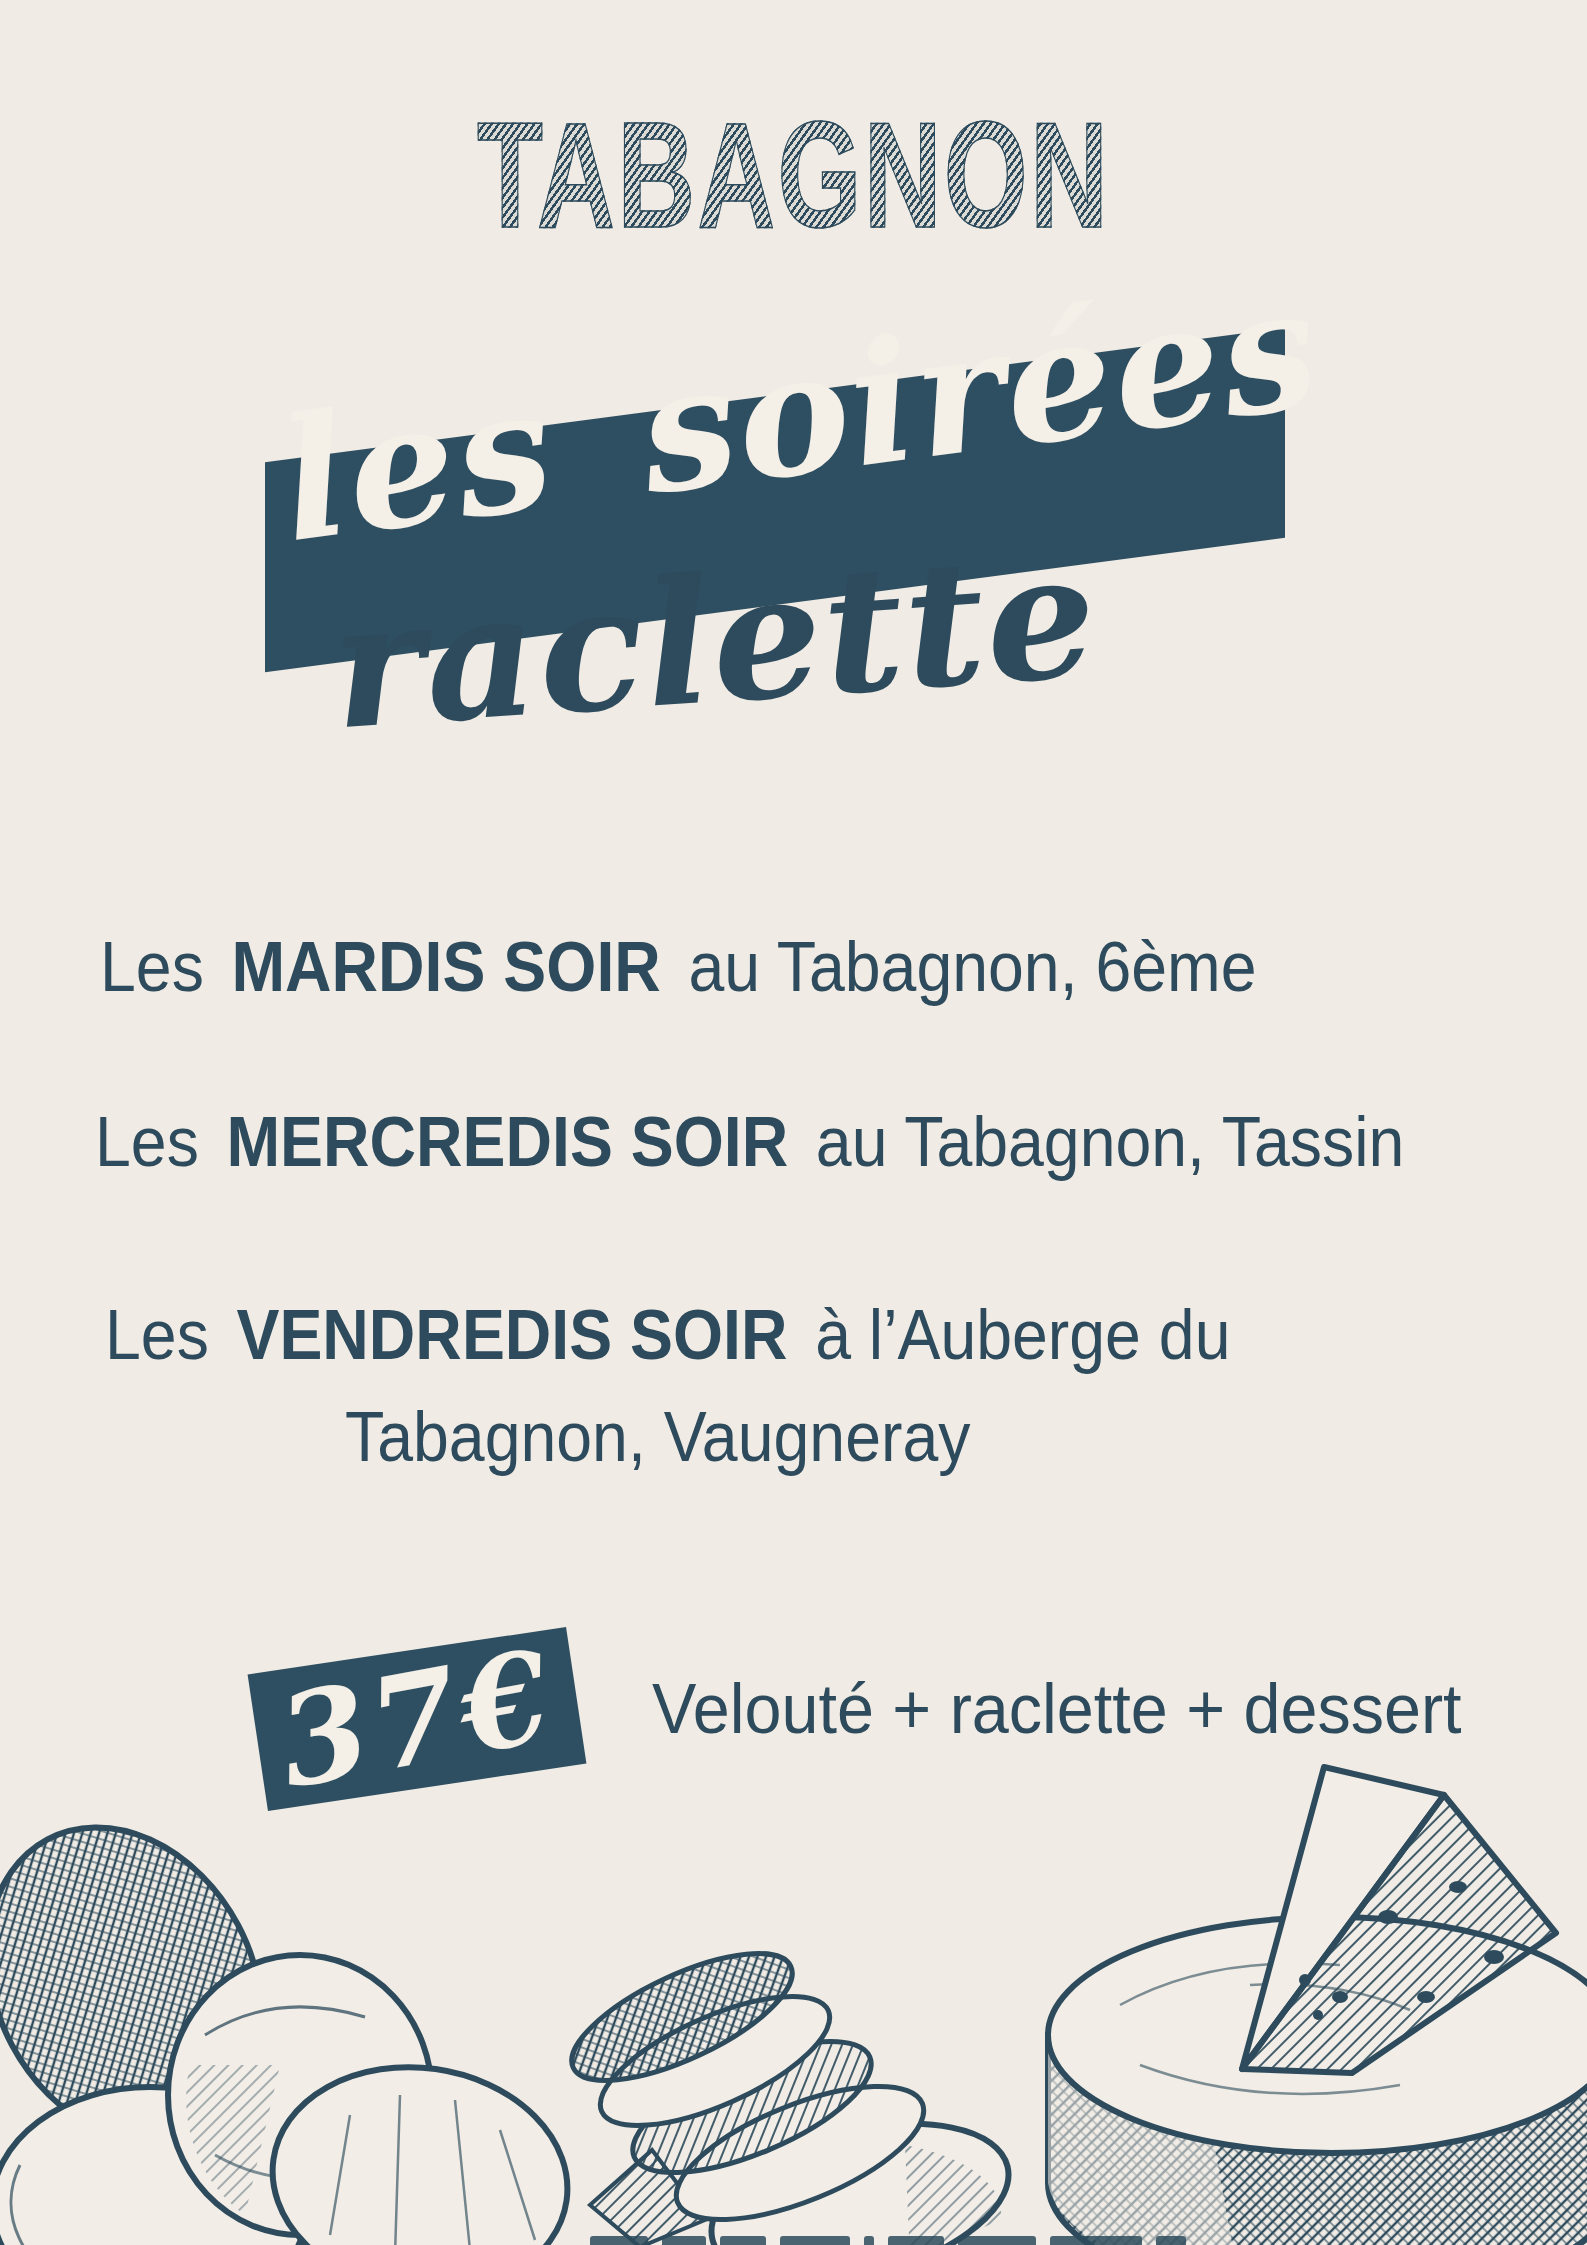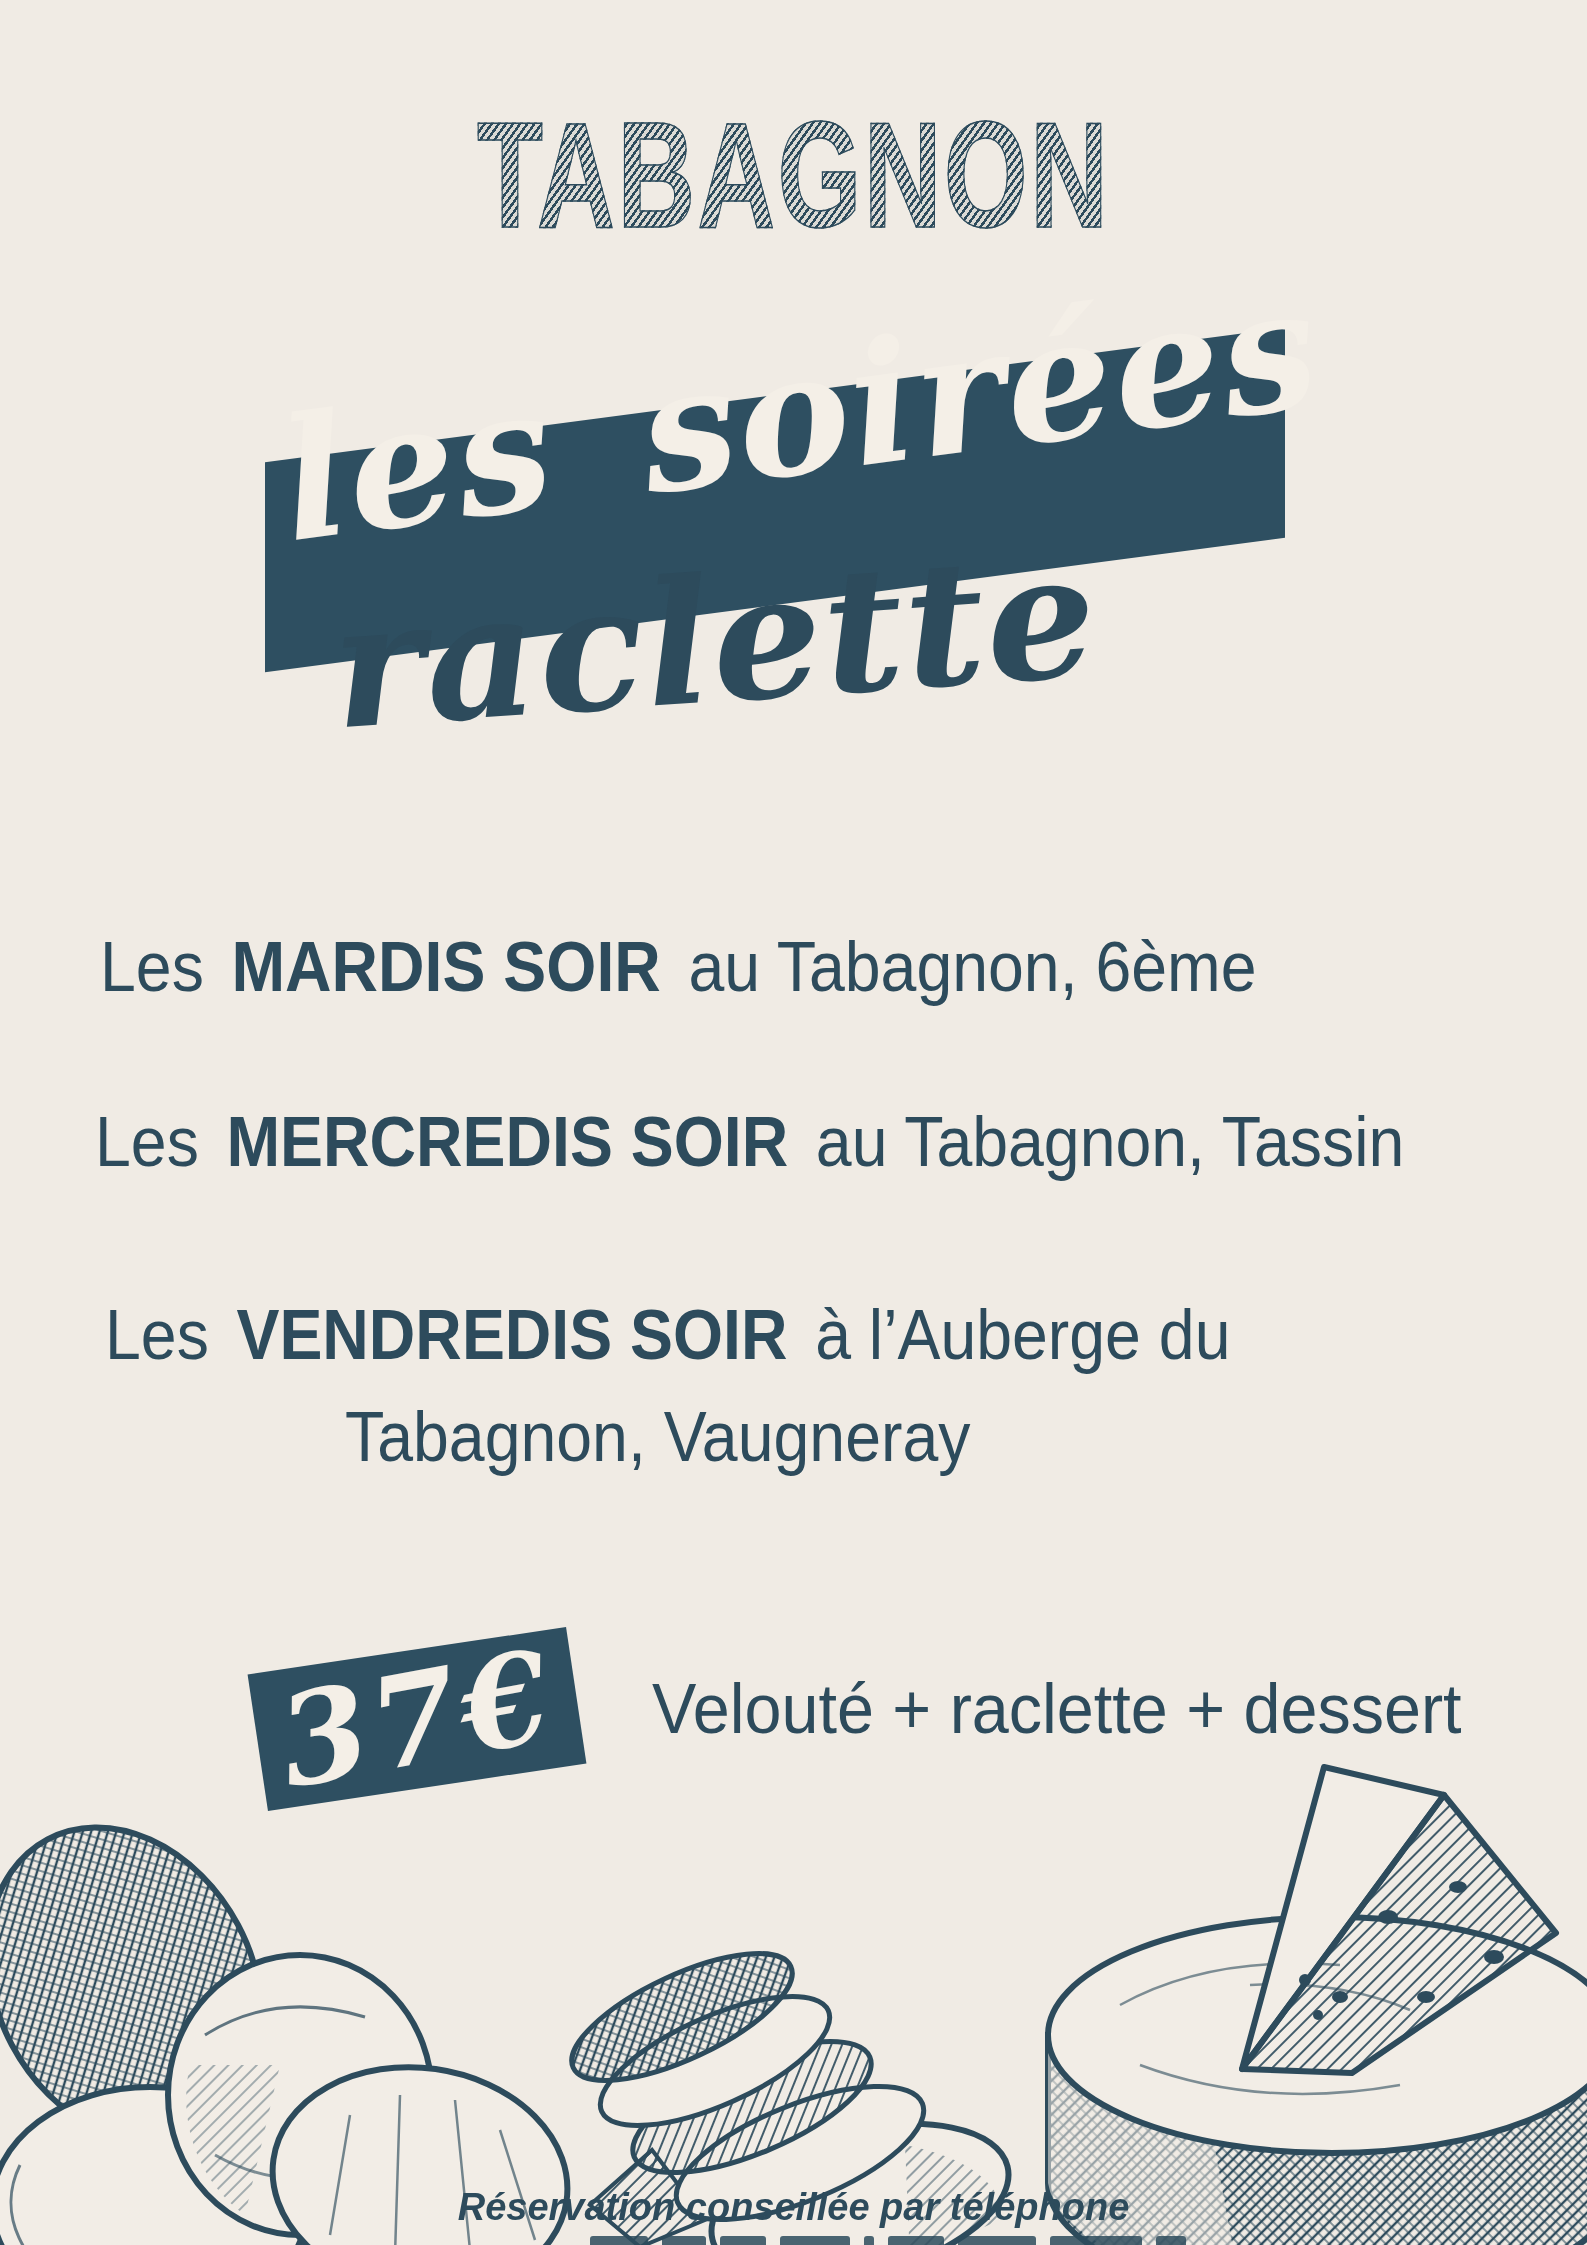--- a/index.html
+++ b/index.html
@@ -162,21 +162,20 @@
       <circle cx="1318" cy="280" r="5" fill="#2d4b5c"></circle>
       <polygon points="1242,334 1444,60 1556,198 1352,338" fill="url(#ht)" stroke="#2d4b5c" stroke-width="6" stroke-linejoin="round"></polygon>
       <ellipse cx="1388" cy="182" rx="10" ry="7" fill="#2d4b5c"></ellipse>
       <ellipse cx="1458" cy="152" rx="9" ry="6" fill="#2d4b5c"></ellipse>
       <ellipse cx="1494" cy="222" rx="10" ry="7" fill="#2d4b5c"></ellipse>
       <ellipse cx="1340" cy="262" rx="8" ry="6" fill="#2d4b5c"></ellipse>
       <ellipse cx="1426" cy="262" rx="9" ry="6" fill="#2d4b5c"></ellipse>
     </g>
   </svg>
 
-  <div class="footer-note">Réservation conseillée par téléphone</div>
 
   <div class="cropped-line">
     <span style="width:58px"></span>
       <span style="width:44px"></span>
       <span style="width:46px"></span>
     <span style="width:70px"></span>
       <span style="width:10px"></span>
       <span style="width:56px"></span>
     <span style="width:78px"></span>
       <span style="width:92px"></span>

